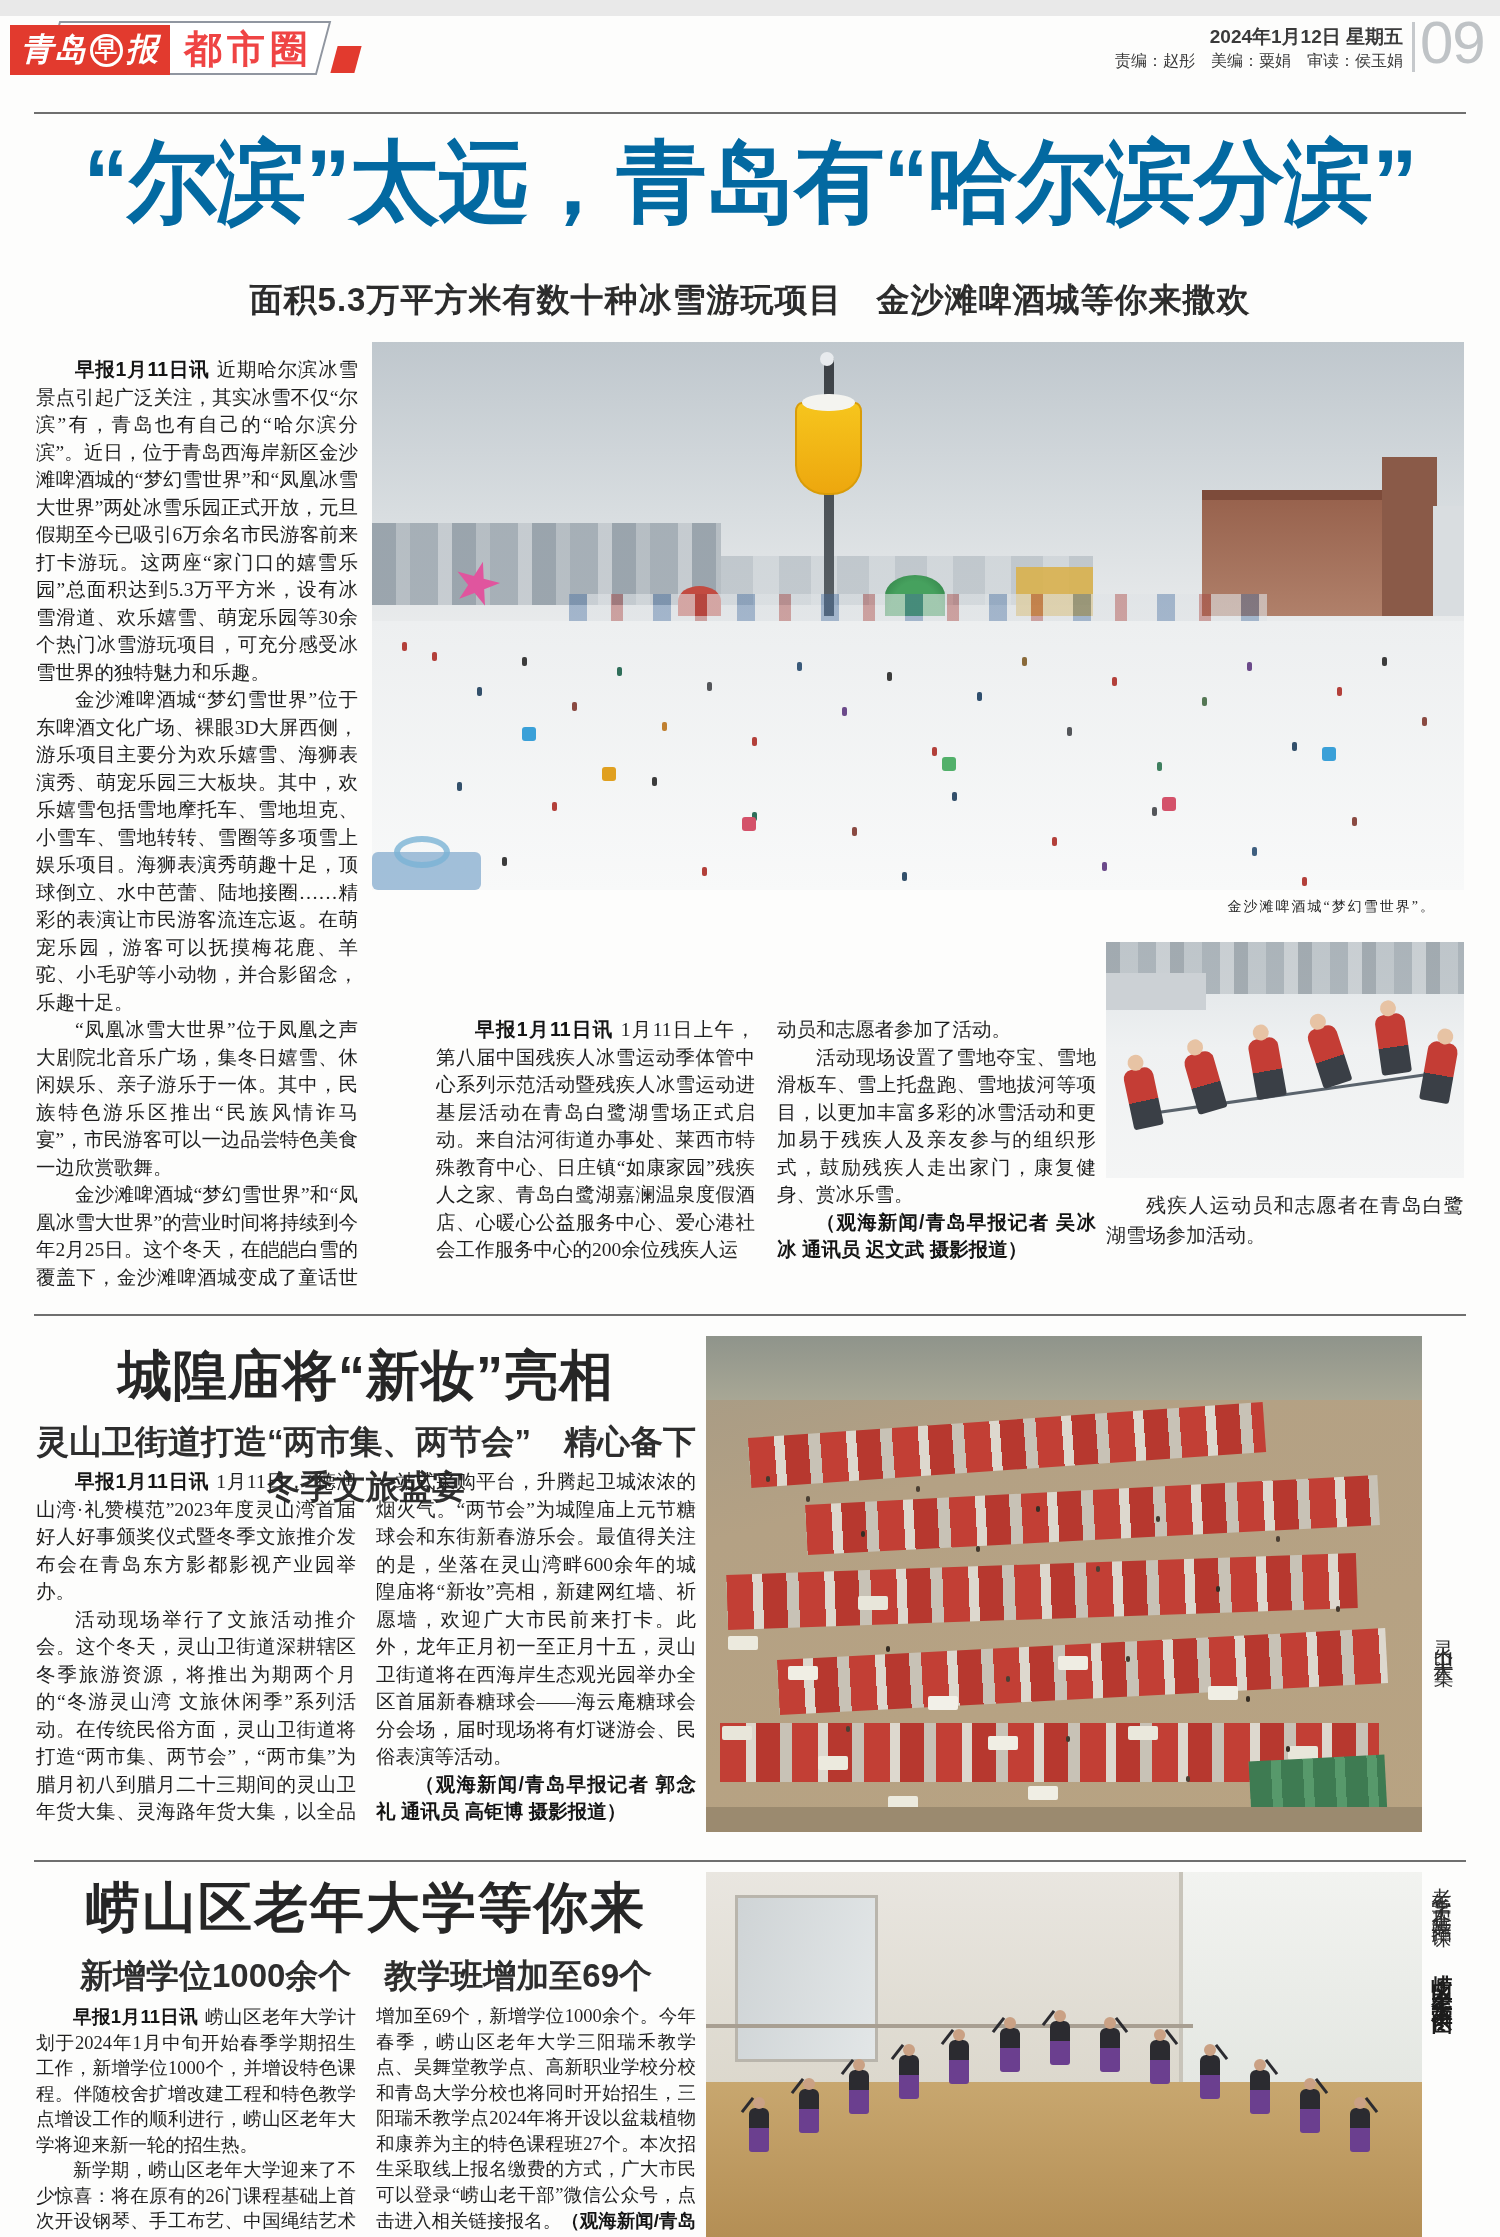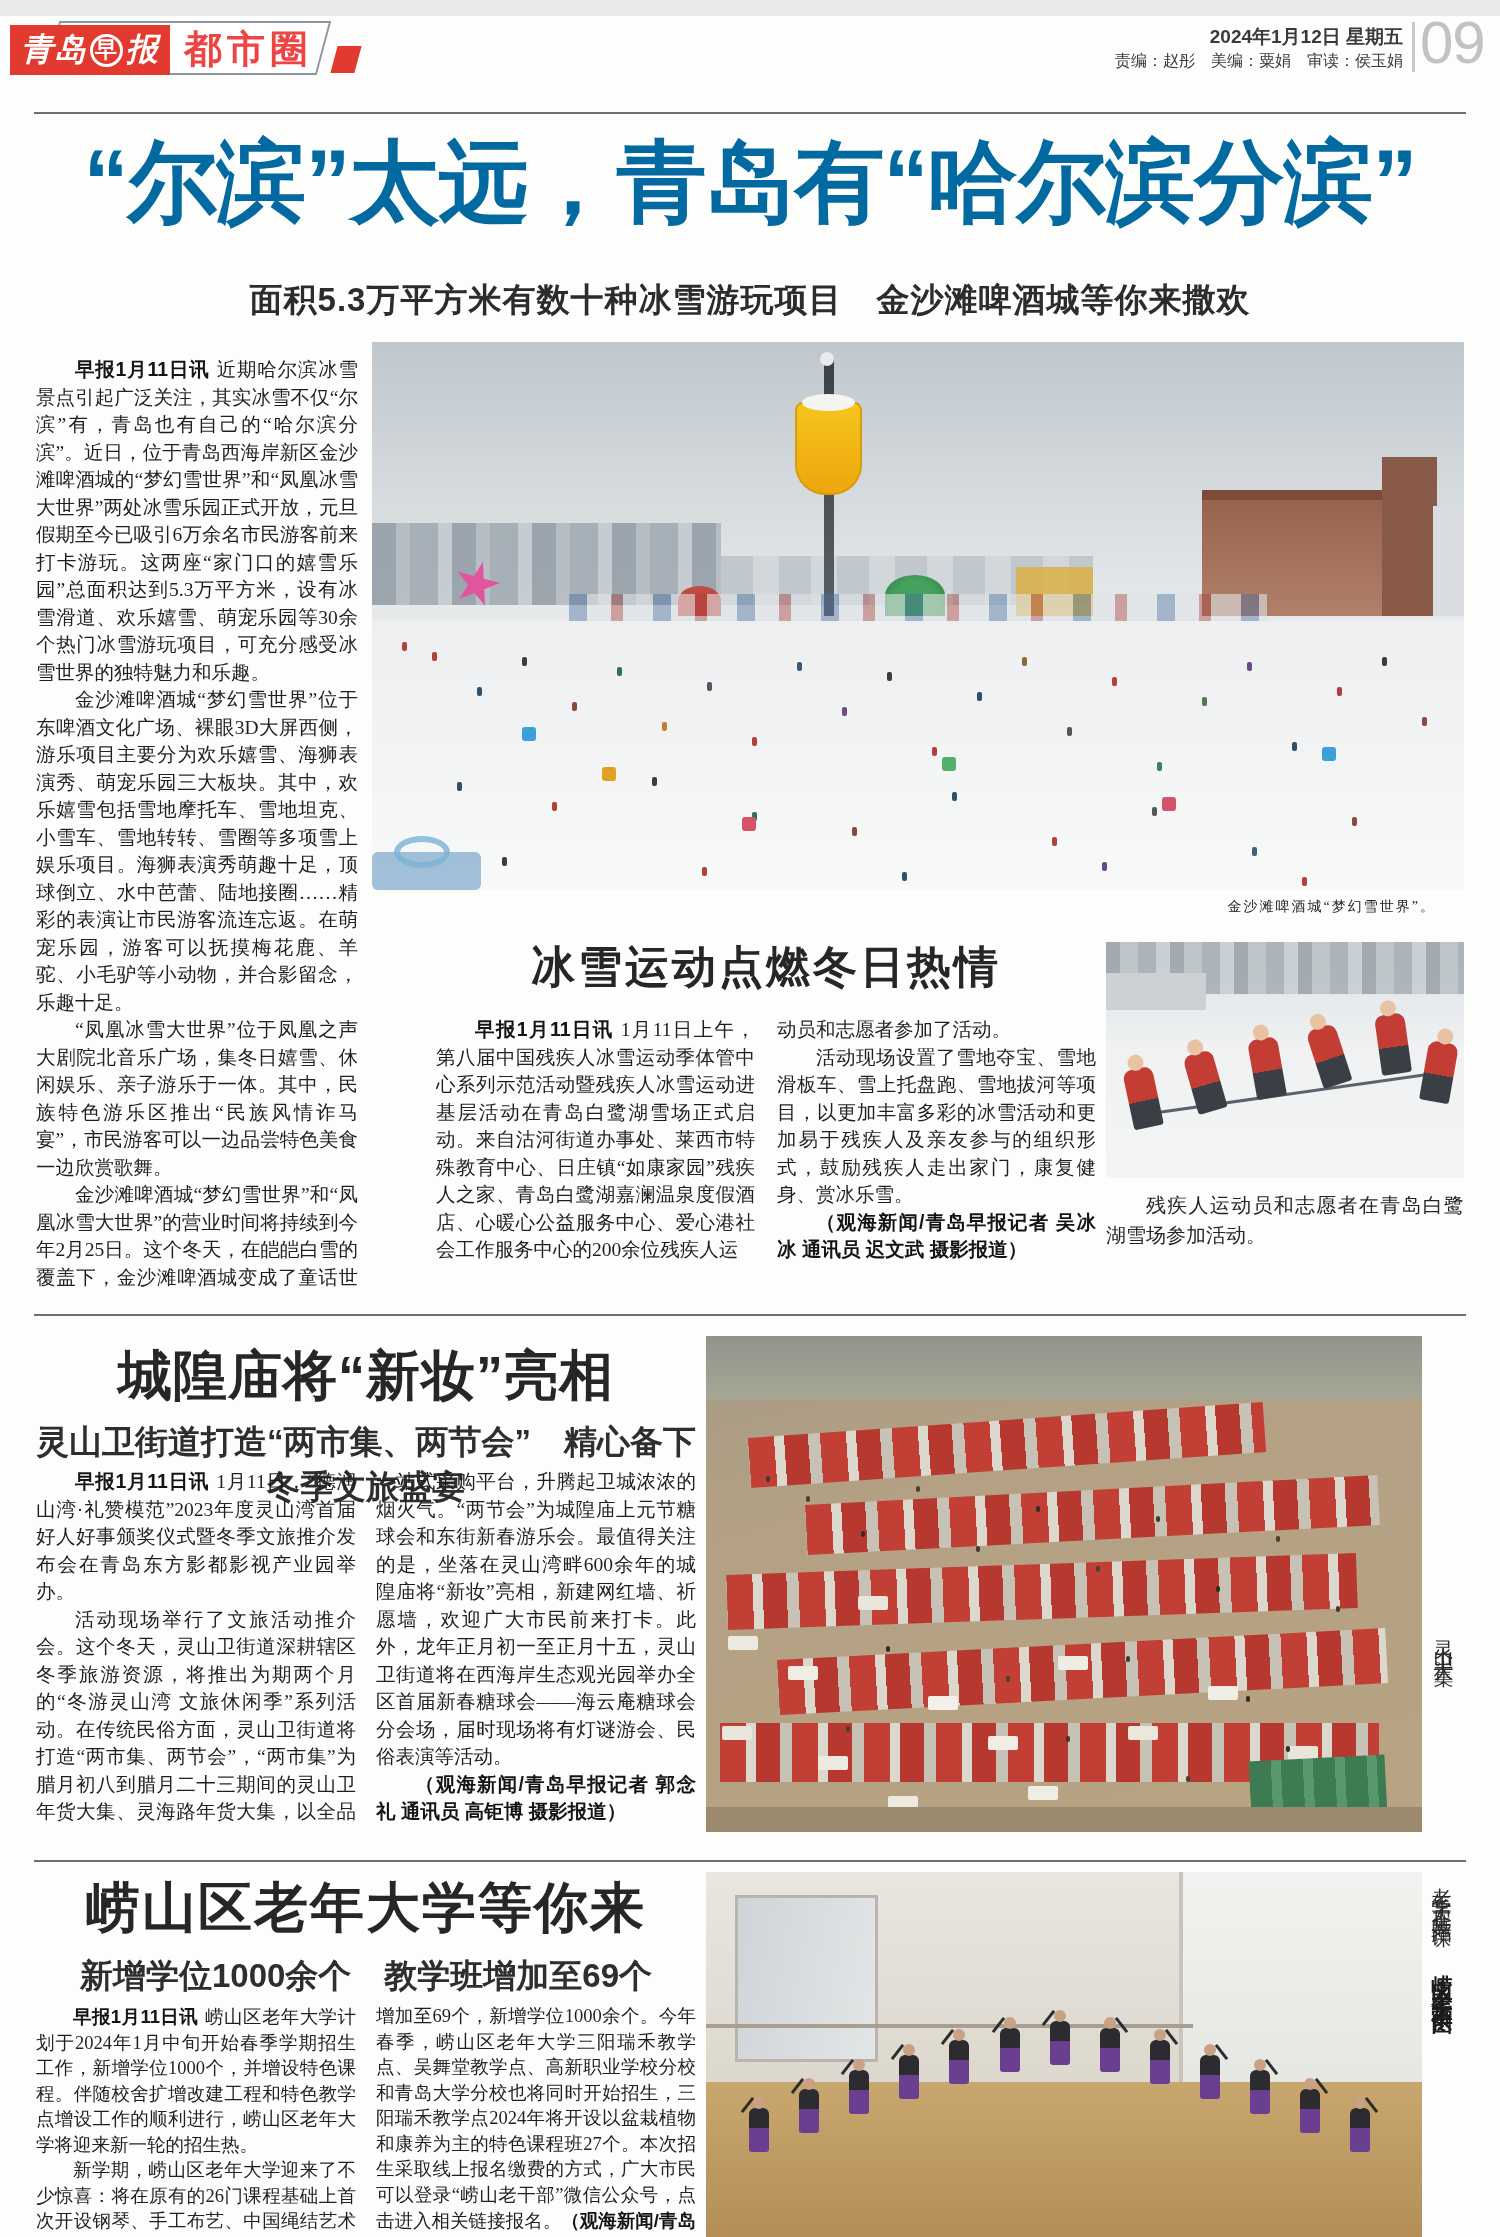--- a/index.html
+++ b/index.html
@@ -245,21 +245,20 @@
     <div class="p1-tents"></div>
     <div class="p1-snow"></div>
     <div class="p1-crowd"></div>
     <div class="p1-toys"></div>
     <div class="p1-splash"></div>
     <div class="p1-mat"></div>
     <div class="p1-ring"></div>
   </div>
   <div class="cap p1-cap">金沙滩啤酒城“梦幻雪世界”。</div>
 
-  <h3 class="sec-title a2-title">冰雪运动点燃冬日热情</h3>
   <div class="twocol a2-cols">
     <div class="c bodytext">
       <p><span class="lead">早报1月11日讯</span><span>1月11日上午，第八届中国残疾人冰雪运动季体管中心系列示范活动暨残疾人冰雪运动进基层活动在青岛白鹭湖雪场正式启动。来自沽河街道办事处、莱西市特殊教育中心、日庄镇“如康家园”残疾人之家、青岛白鹭湖嘉澜温泉度假酒店、心暖心公益服务中心、爱心港社会工作服务中心的200余位残疾人运</span></p>
     </div>
     <div class="c bodytext">
       <p class="noindent">动员和志愿者参加了活动。</p>
       <p>活动现场设置了雪地夺宝、雪地滑板车、雪上托盘跑、雪地拔河等项目，以更加丰富多彩的冰雪活动和更加易于残疾人及亲友参与的组织形式，鼓励残疾人走出家门，康复健身、赏冰乐雪。</p>
       <p class="credit">（观海新闻/青岛早报记者 吴冰冰 通讯员 迟文武 摄影报道）</p>
     </div>
   </div>

